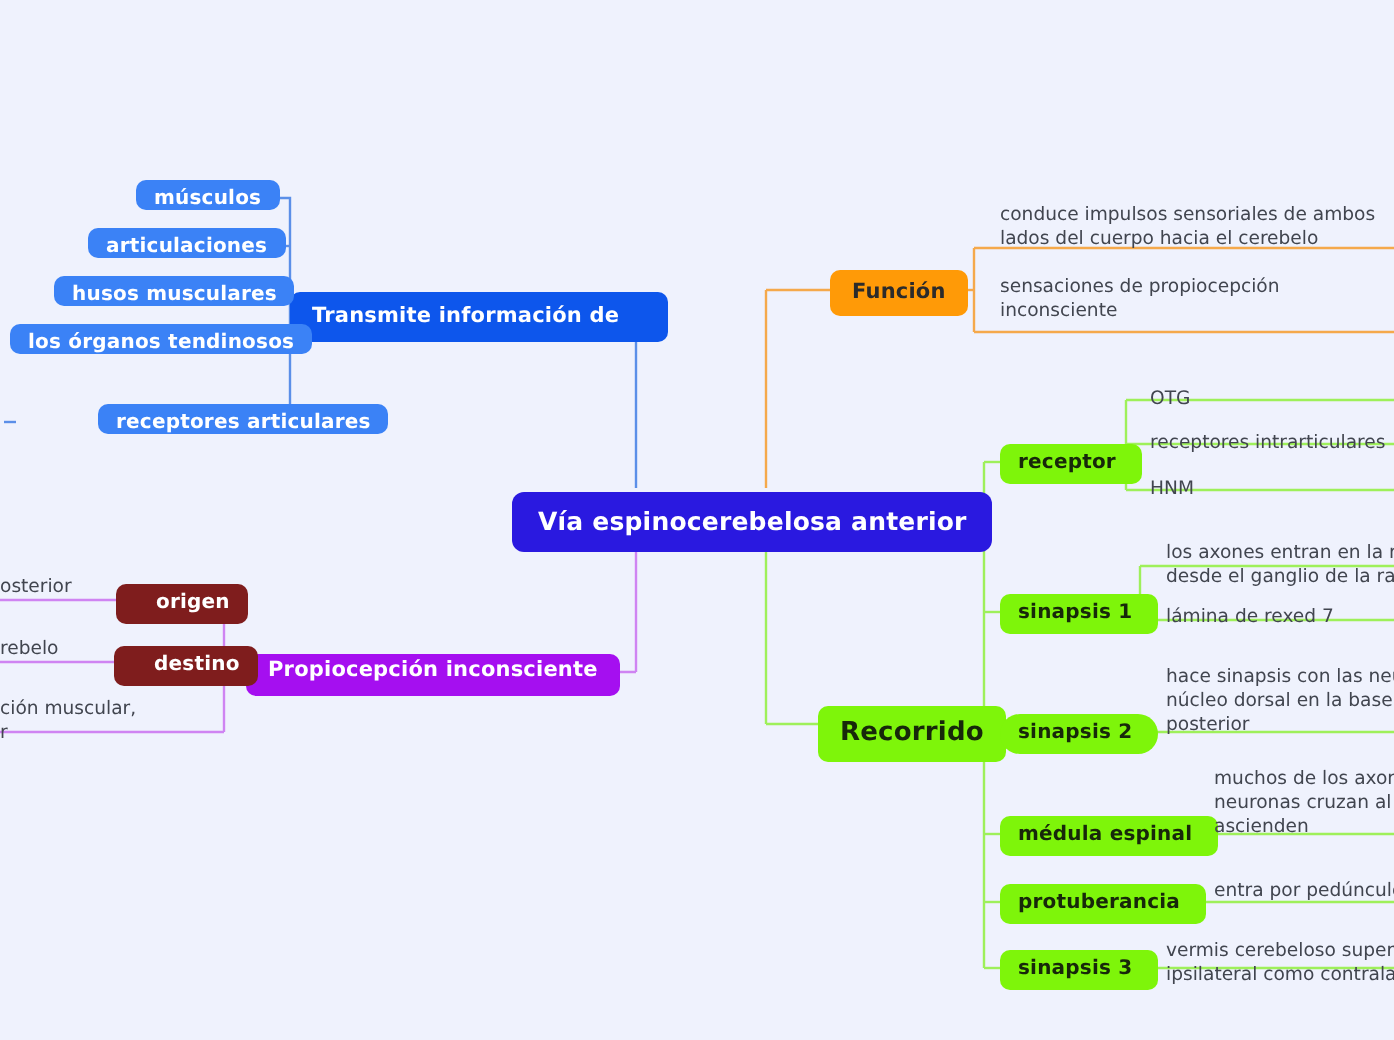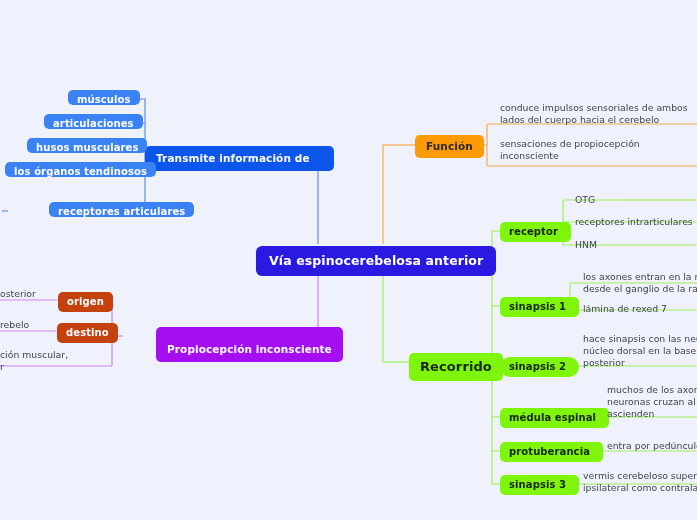--- a/index.html
+++ b/index.html
@@ -18,22 +18,22 @@
 
   
   .central{
     background:#2a19e0;color:#ffffff;font-size:12.5px;
     padding:7px 13px 8px 13px;border-radius:6px;
   }
   
   .blue{background:#3b82f6;color:#ffffff;font-size:10px;padding:4px 9px 0 9px;}
   .blue-main{background:#0d56ec;color:#ffffff;font-size:10.5px;padding:6px 24px 7px 11px;}
   
-  .purple{background:#c2410c;color:#ffffff;font-size:10px;padding:4px 9px 5px 9px;}
-  .purple-main{background:#a50ff0;color:#ffffff;font-size:10.5px;padding:16px 11px 7px 11px;margin-left:33px;}
+  .purple{background:#7f1d1d;color:#ffffff;font-size:10px;padding:4px 9px 5px 20px;}
+  .purple-main{background:#a50ff0;color:#ffffff;font-size:10.5px;padding:2px 11px 7px 11px;}
   
   .orange{background:#ff9a07;color:#2b2b2b;font-size:10.5px;padding:5px 11px 6px 11px;}
   
   .green{background:#7ef50a;color:#17280a;font-size:10px;padding:4px 13px 5px 9px;}
   .green-main{background:#7ef50a;color:#17280a;font-size:13px;padding:6px 11px 7px 11px;}
 
   
   .leaf{position:absolute;font-family:"DejaVu Sans",sans-serif;font-size:9.3px;
         color:#41454f;line-height:12.5px;font-weight:normal;white-space:pre;}
 </style>

